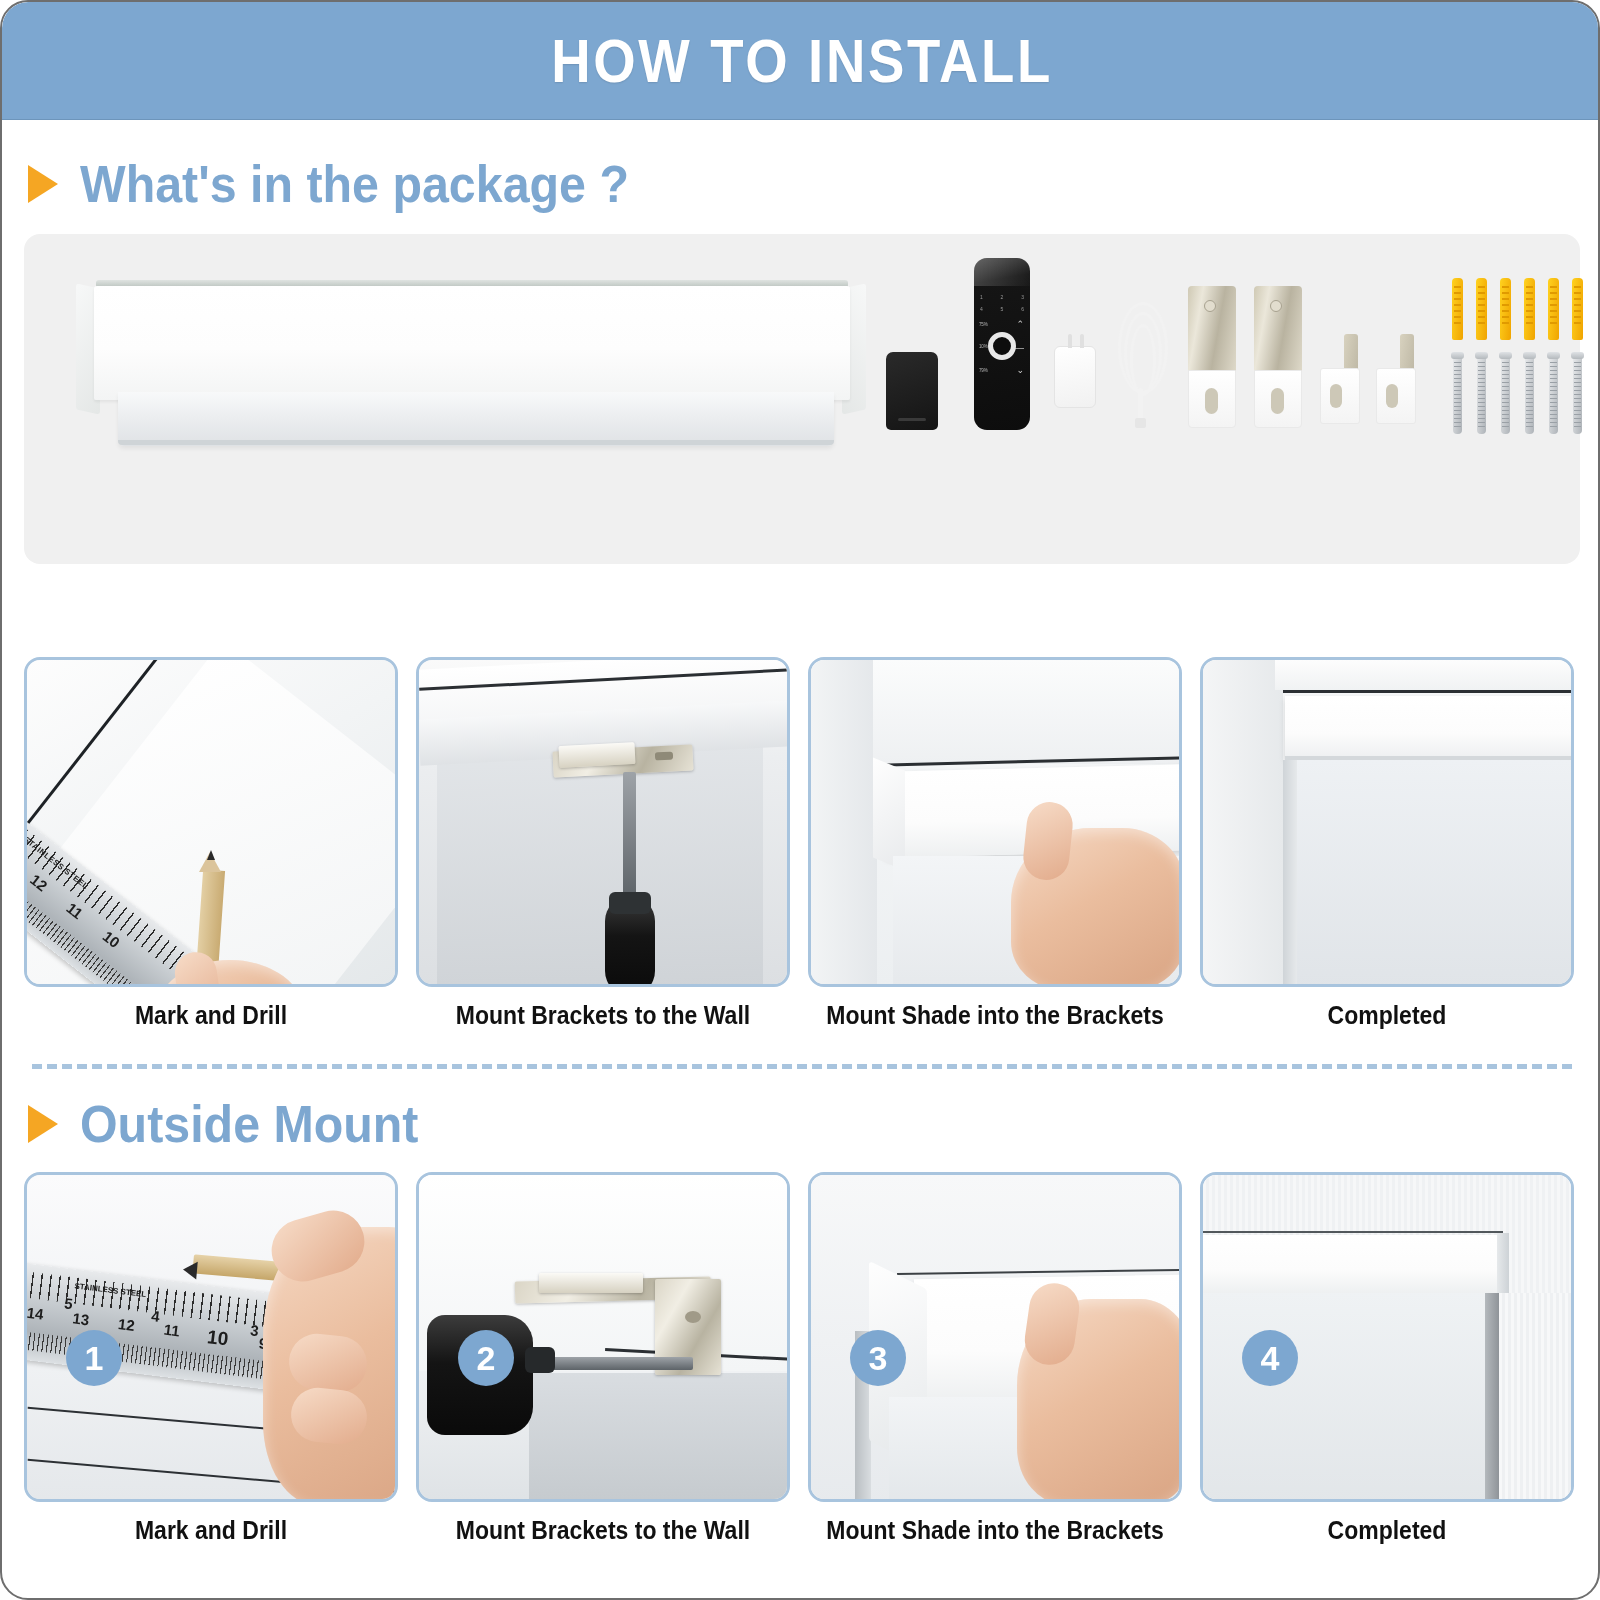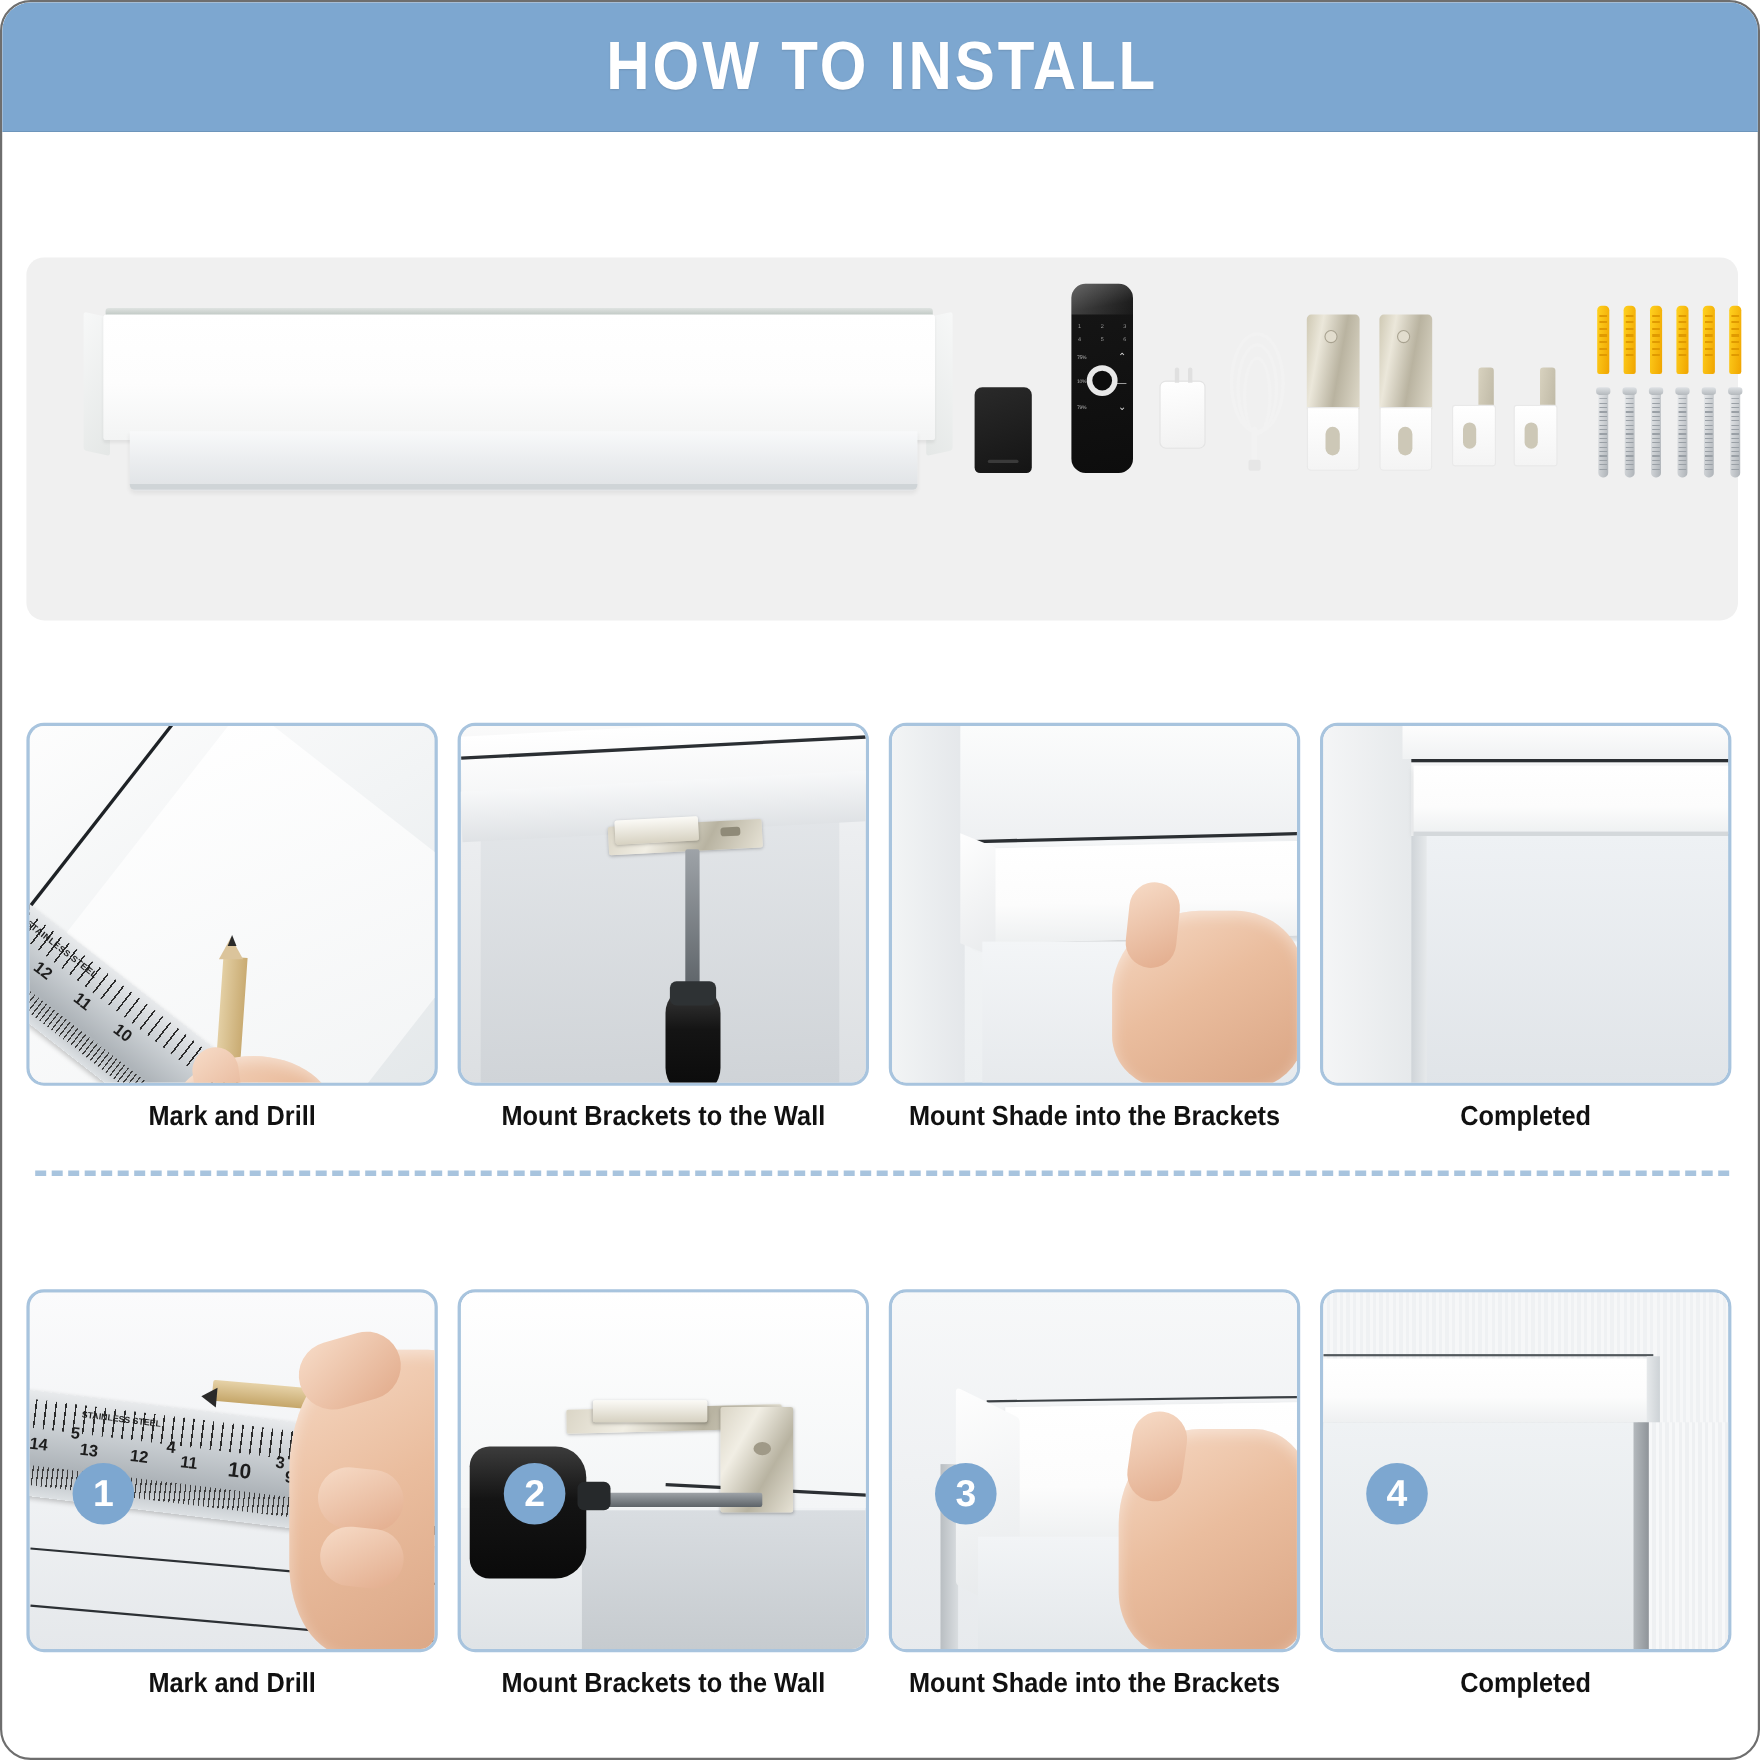--- a/index.html
+++ b/index.html
@@ -329,20 +329,24 @@
 </style>
 </head>
 <body>
 
 <div class="page">
 
   <div class="header">
     <div class="header-title">HOW TO INSTALL</div>
   </div>
 
+  <div class="section-head" style="left:26px; top:152px;">
+    <div class="tri"></div>
+    <div class="section-title">What's in the package ?</div>
+  </div>
 
   <div class="pkg-box">
     <div class="pkg-inner">
 
       <div class="shade">
         <div class="shade-top"></div>
         <div class="shade-cap-l"></div>
         <div class="shade-cap-r"></div>
         <div class="shade-valance"></div>
         <div class="shade-roll"></div>
@@ -504,20 +508,24 @@
         <div class="fabric" style="left:92px; top:100px; width:282px; height:230px; background:linear-gradient(180deg,#eef1f4,#e0e4e8);"></div>
         <div style="position:absolute;left:80px;top:100px;width:14px;height:230px;background:linear-gradient(90deg,#cfd4d8,#e6e9eb);"></div>
       </div>
       <div class="caption">Completed</div>
       <div class="badge" style="position:absolute; left:1218px; top:673px;">4</div>
     </div>
   </div>
 
   <div class="divider" style="top:1062px;"></div>
 
+  <div class="section-head" style="left:26px; top:1092px;">
+    <div class="tri"></div>
+    <div class="section-title">Outside Mount</div>
+  </div>
 
   <div class="steps" style="top:1170px;">
 
     <div class="step">
       <div class="photo">
         <div class="sc" style="background:linear-gradient(180deg,#fbfbfc 0%,#f0f2f4 55%,#e5e8eb 100%);"></div>
         <div class="ruler" style="left:-20px; top:86px; width:420px; height:96px; transform:rotate(7deg); transform-origin:left top;">
           <div class="ticks" style="top:8px; height:26px;"></div>
           <div class="ticks fine" style="bottom:10px; height:18px;"></div>
           <div class="rnum" style="left:26px;  top:40px;">14</div>

